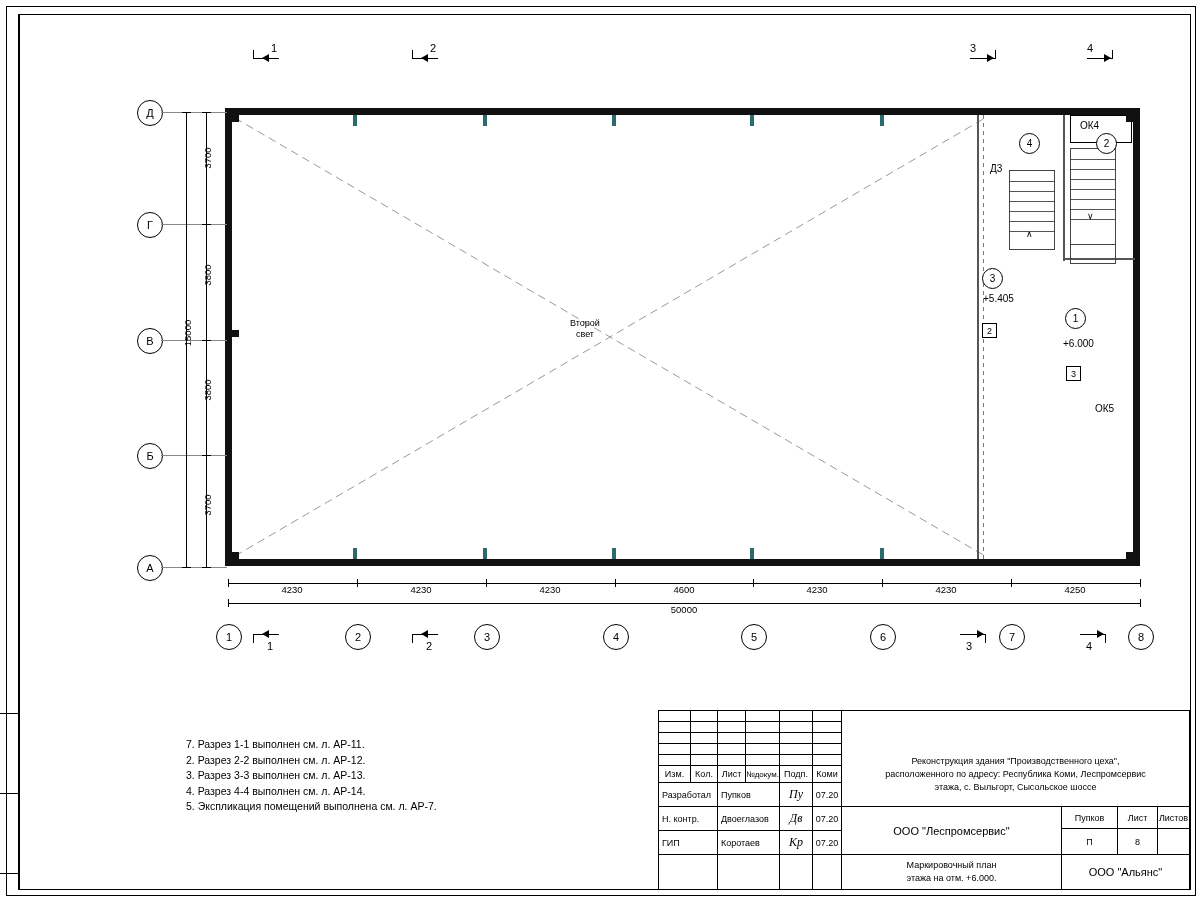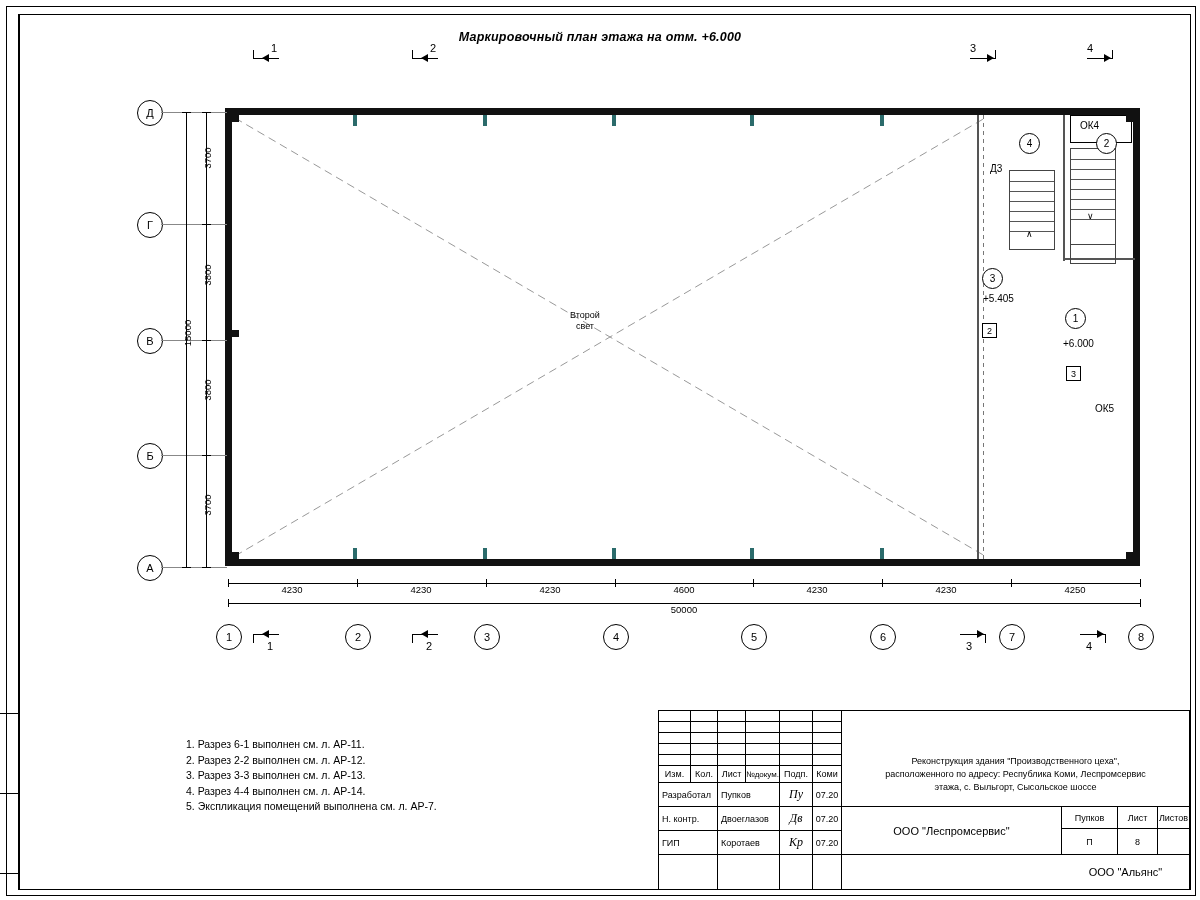--- a/index.html
+++ b/index.html
@@ -95,21 +95,20 @@
   <div class="frame-outer"></div>
   <div class="frame-inner"></div>
 
   <div class="left-stub">
     <div class="seg" style="top:713px;"></div>
     <div class="seg" style="top:793px;"></div>
     <div class="seg" style="top:873px;"></div>
     <div class="seg" style="top:713px;height:0;border-left:1px solid #000;width:0;left:0;"></div>
   </div>
 
-  <div class="title">Маркировочный план этажа на отм. +6.000</div>
 
   <div class="secmark" style="left:253px;top:44px;">
     <div class="bar" style="left:0;top:14px;"></div>
     <div class="tickv" style="left:0;top:6px;"></div>
     <div style="position:absolute;left:9px;top:14px;width:0;height:0;border-top:4px solid transparent;border-bottom:4px solid transparent;border-left:7px solid #000;transform:translateY(-50%) rotate(180deg);"></div>
     <div class="lbl" style="left:18px;top:-2px;font-size:11px;">1</div>
   </div>
   <div class="secmark" style="left:412px;top:44px;">
     <div class="bar" style="left:0;top:14px;"></div>
     <div class="tickv" style="left:0;top:6px;"></div>
@@ -135,21 +134,21 @@
     <div class="wall-left"></div>
     <div class="wall-right"></div>
 
     <div class="diag">
       <svg viewBox="0 0 899 442" preserveAspectRatio="none">
         <line x1="2" y1="2" x2="752" y2="440" stroke="#999" stroke-width="1" stroke-dasharray="8,5"></line>
         <line x1="2" y1="440" x2="752" y2="2" stroke="#999" stroke-width="1" stroke-dasharray="8,5"></line>
       </svg>
     </div>
 
-    <div class="vtoroy" style="left:360px;top:202px;">
+    <div class="vtoroy" style="left:360px;top:210px;">
       <div>Второй</div>
       <div>свет</div>
     </div>
 
     <div class="inner-line" style="left:752px;top:7px;width:2px;height:444px;"></div>
     <div class="inner-line" style="left:758px;top:7px;width:1px;height:444px;background:repeating-linear-gradient(#777 0 4px, transparent 4px 8px);"></div>
     <div class="inner-line" style="left:838px;top:7px;width:2px;height:146px;"></div>
     <div class="inner-line" style="left:838px;top:150px;width:72px;height:2px;"></div>
 
     <div class="ok-box" style="left:845px;top:7px;width:60px;height:26px;"></div>
@@ -285,21 +284,21 @@
     <div class="lbl" style="left:6px;top:10px;font-size:11px;">3</div>
   </div>
   <div class="secmark" style="left:1080px;top:630px;">
     <div class="bar" style="left:0;top:4px;"></div>
     <div class="tickv" style="left:25px;top:4px;"></div>
     <div style="position:absolute;left:17px;top:4px;width:0;height:0;border-top:4px solid transparent;border-bottom:4px solid transparent;border-left:7px solid #000;transform:translateY(-50%);"></div>
     <div class="lbl" style="left:6px;top:10px;font-size:11px;">4</div>
   </div>
 
   <div class="notes">
-    <div>1. Разрез 6-1 выполнен см. л. АР-11.</div>
+    <div>7. Разрез 1-1 выполнен см. л. АР-11.</div>
     <div>2. Разрез 2-2 выполнен см. л. АР-12.</div>
     <div>3. Разрез 3-3 выполнен см. л. АР-13.</div>
     <div>4. Разрез 4-4 выполнен см. л. АР-14.</div>
     <div>5. Экспликация помещений выполнена см. л. АР-7.</div>
   </div>
 
   <div class="stamp">
 
     <div class="cell" style="left:0;top:0;width:32px;height:11px;"></div>
     <div class="cell" style="left:32px;top:0;width:27px;height:11px;"></div>
@@ -373,17 +372,21 @@
     <div class="cell" style="left:183px;top:96px;width:220px;height:48px;font-size:11px;">ООО "Леспромсервис"</div>
 
     <div class="cell" style="left:403px;top:96px;width:56px;height:22px;">Пупков</div>
     <div class="cell" style="left:459px;top:96px;width:40px;height:22px;">Лист</div>
     <div class="cell" style="left:499px;top:96px;width:31px;height:22px;border-right:none;">Листов</div>
 
     <div class="cell" style="left:403px;top:118px;width:56px;height:26px;">П</div>
     <div class="cell" style="left:459px;top:118px;width:40px;height:26px;">8</div>
     <div class="cell" style="left:499px;top:118px;width:31px;height:26px;border-right:none;"></div>
 
+    <div class="cell" style="left:183px;top:144px;width:220px;height:34px;border-bottom:none;flex-direction:column;line-height:13px;">
+      <span>Маркировочный план</span>
+      <span>этажа на отм. +6.000.</span>
+    </div>
 
     <div class="cell" style="left:403px;top:144px;width:127px;height:34px;border-right:none;border-bottom:none;font-size:11px;">ООО "Альянс"</div>
   </div>
 
 </div>
 
 </body></html>

